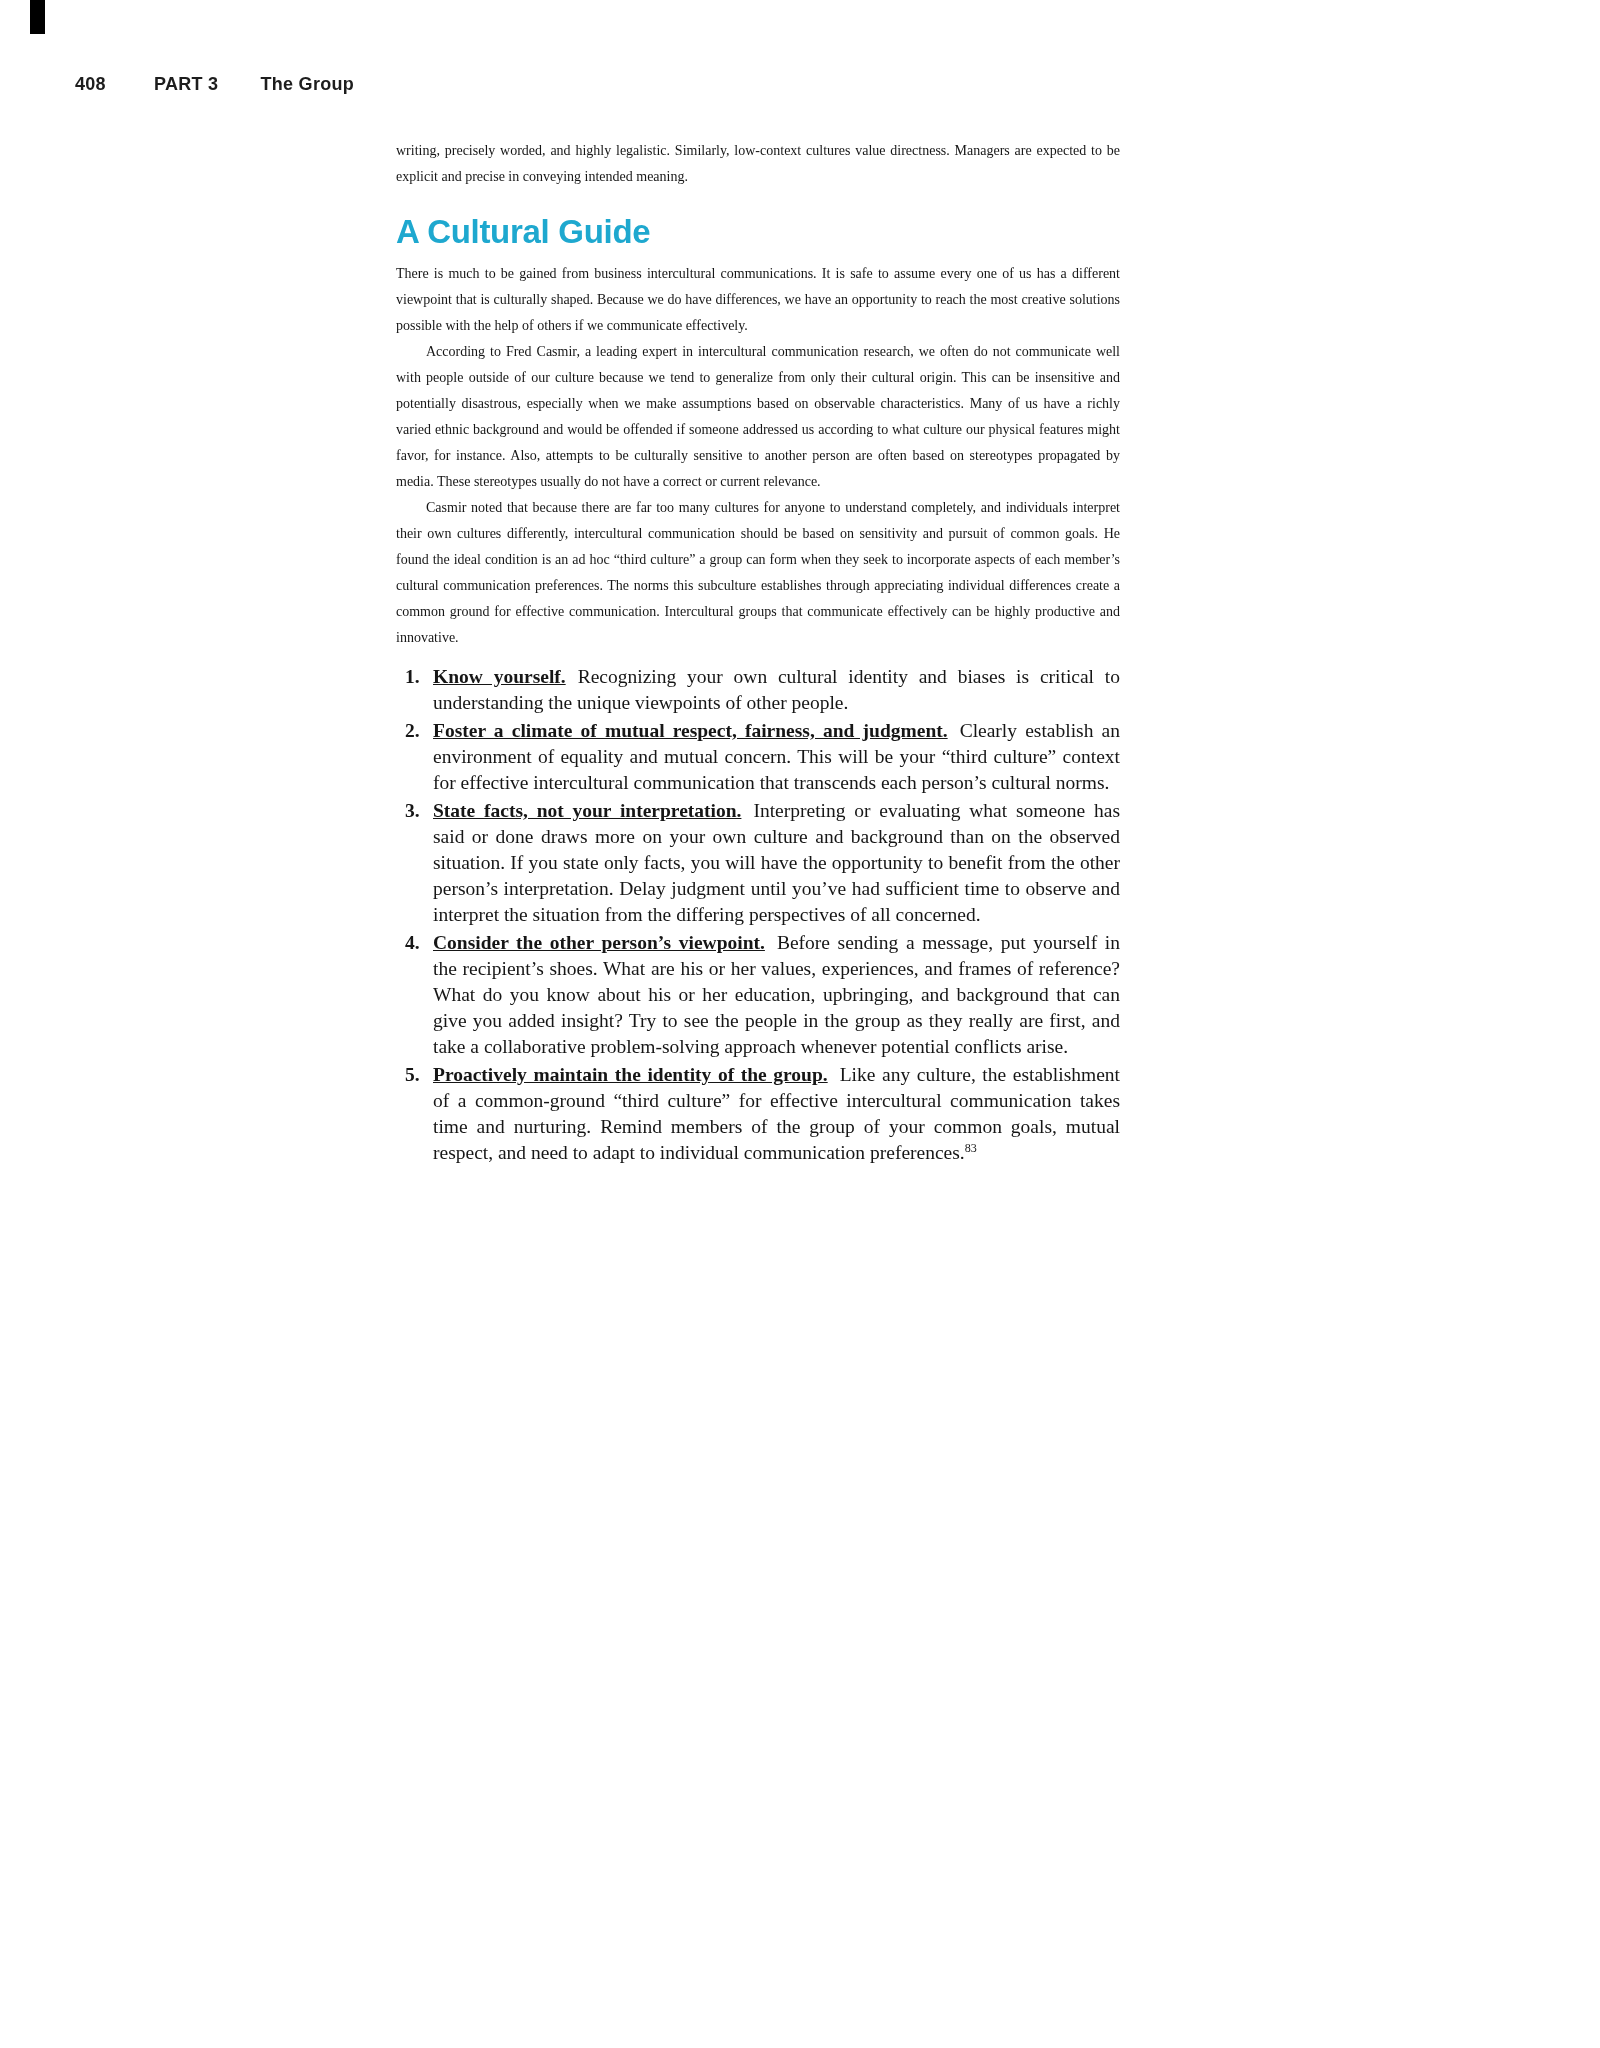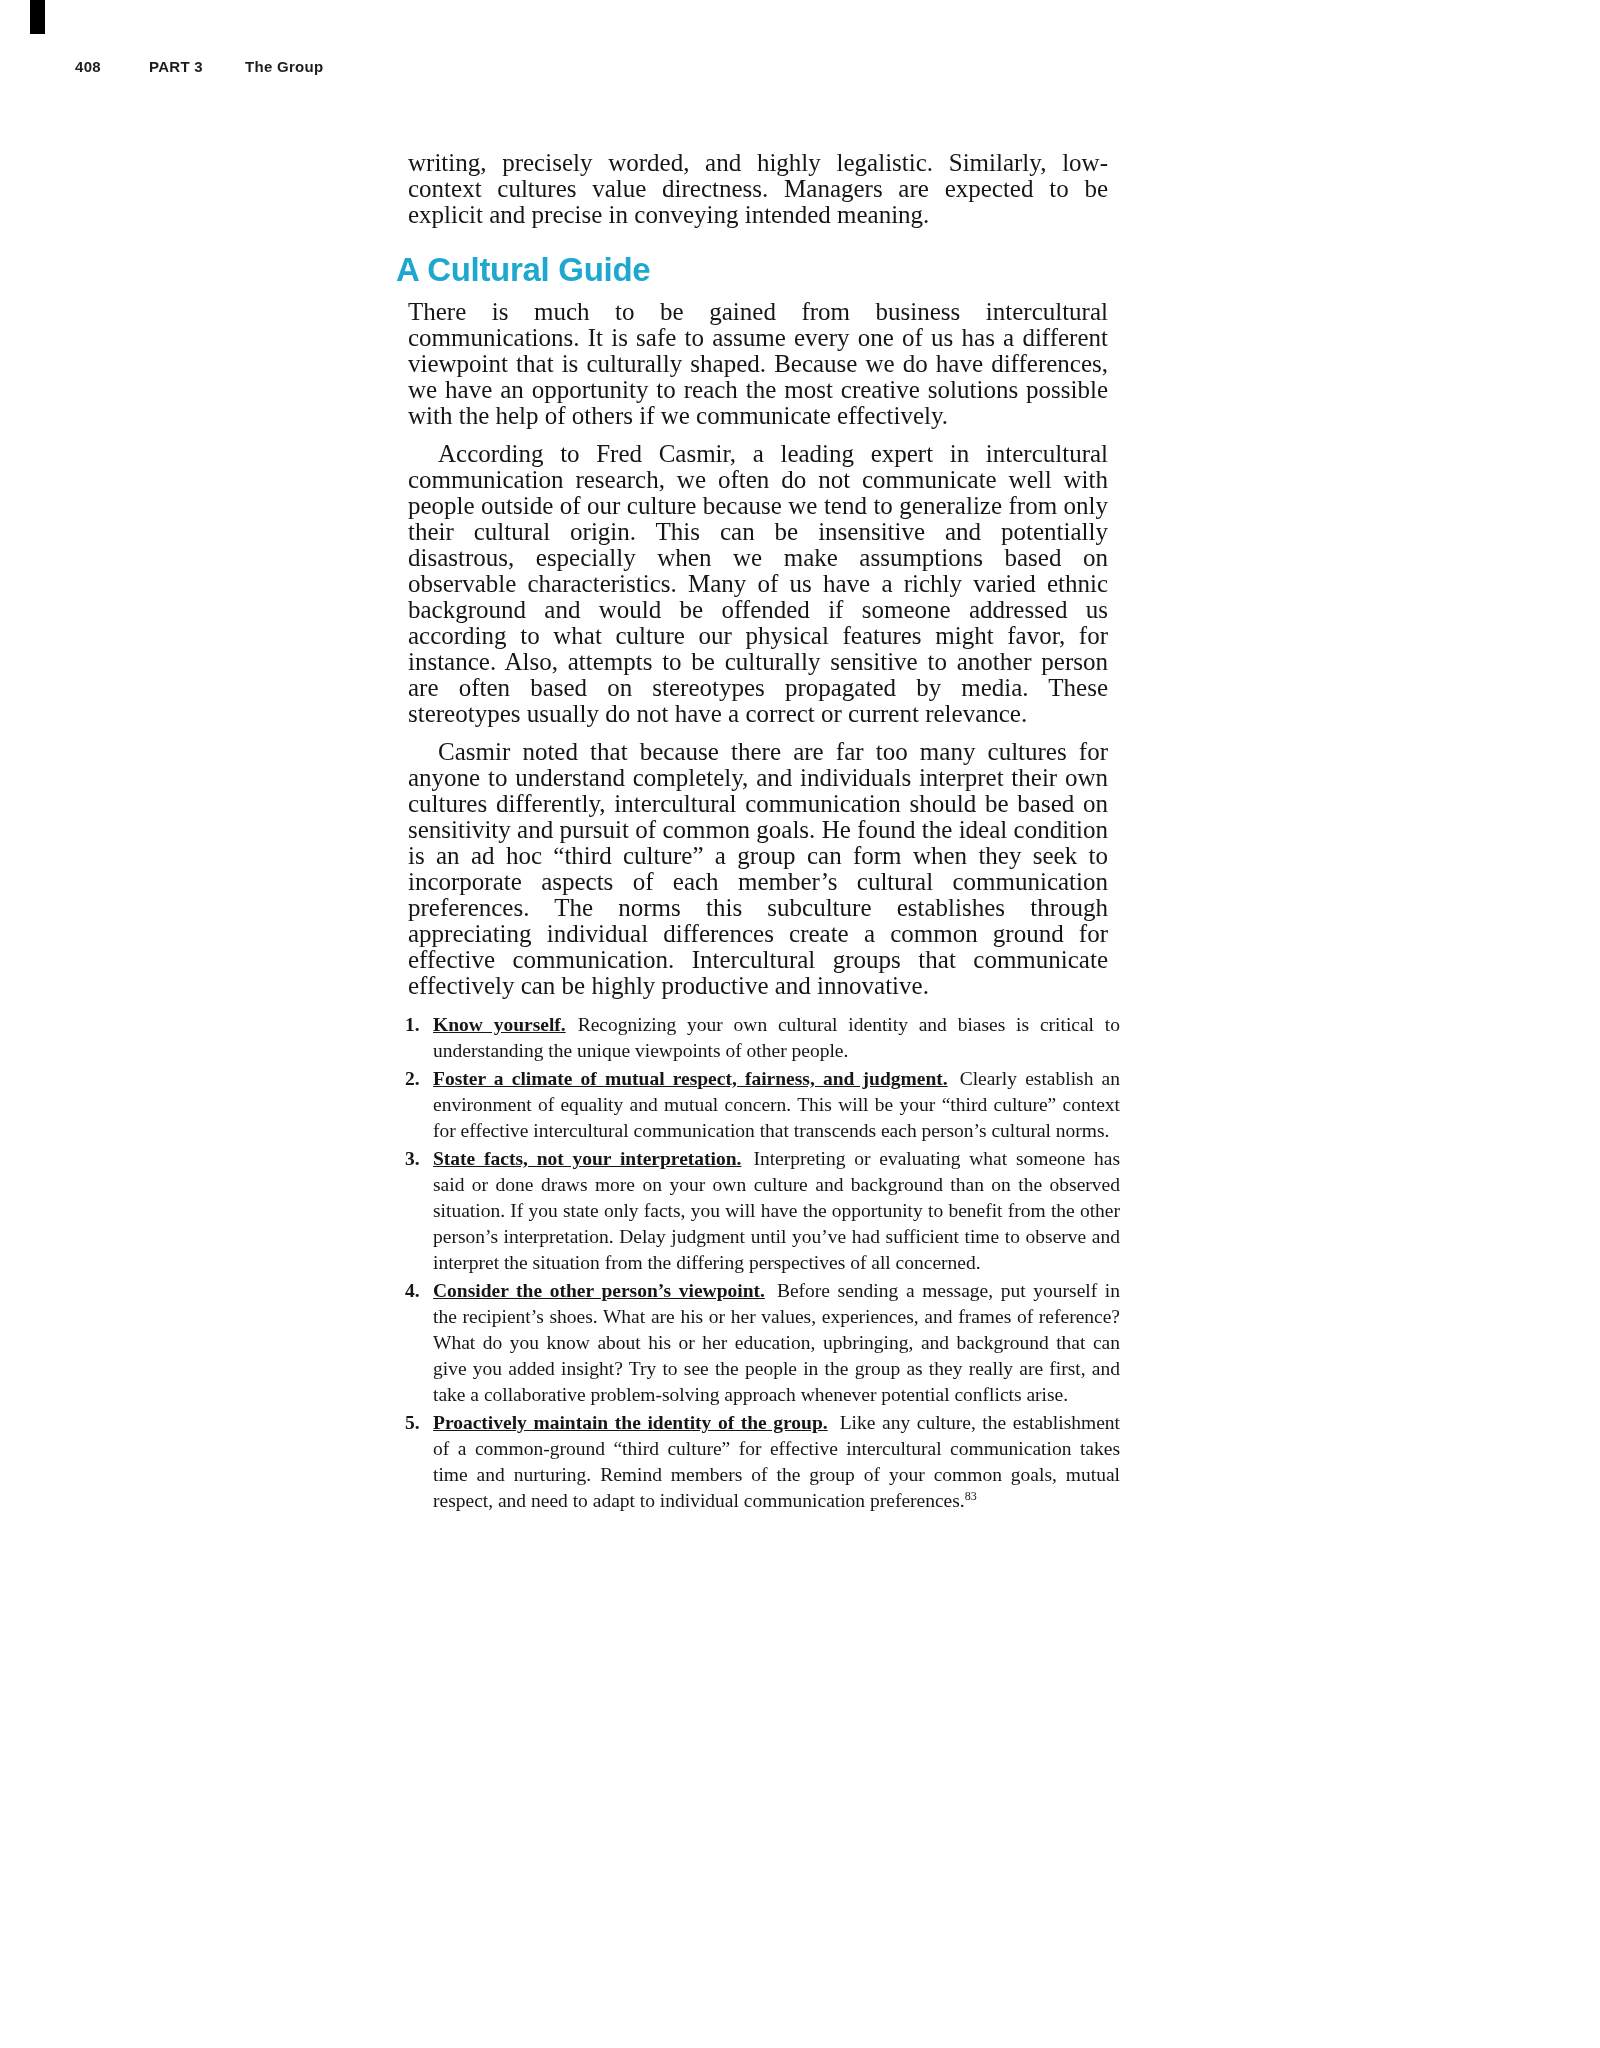--- a/index.html
+++ b/index.html
@@ -20,39 +20,39 @@
     position: absolute;
     left: 30px;
     top: 0;
     width: 15px;
     height: 34px;
     background: #000000;
   }
   .running-head {
     position: absolute;
     left: 75px;
-    top: 58px;
+    top: 74px;
     font-family: "Liberation Sans", sans-serif;
     font-weight: bold;
-    font-size: 15px;
+    font-size: 18px;
     color: #1d1d1d;
     letter-spacing: 0.3px;
     white-space: nowrap;
   }
   .running-head .pg-num { margin-right: 48px; }
   .running-head .part { margin-right: 42px; }
   .column {
     position: absolute;
     left: 396px;
     top: 138px;
     width: 724px;
   }
   p.body {
-    margin: 12px;
-    font-size: 25px;
+    margin: 0;
+    font-size: 14px;
     line-height: 26px;
     text-align: justify;
     hyphens: auto;
     -webkit-hyphens: auto;
   }
   p.body.indent { text-indent: 30px; font-family: Liberation Serif, serif; }
   h2.section-heading {
     margin: 26px 0 13px 0;
     font-family: "Liberation Sans", sans-serif;
     font-weight: bold;

